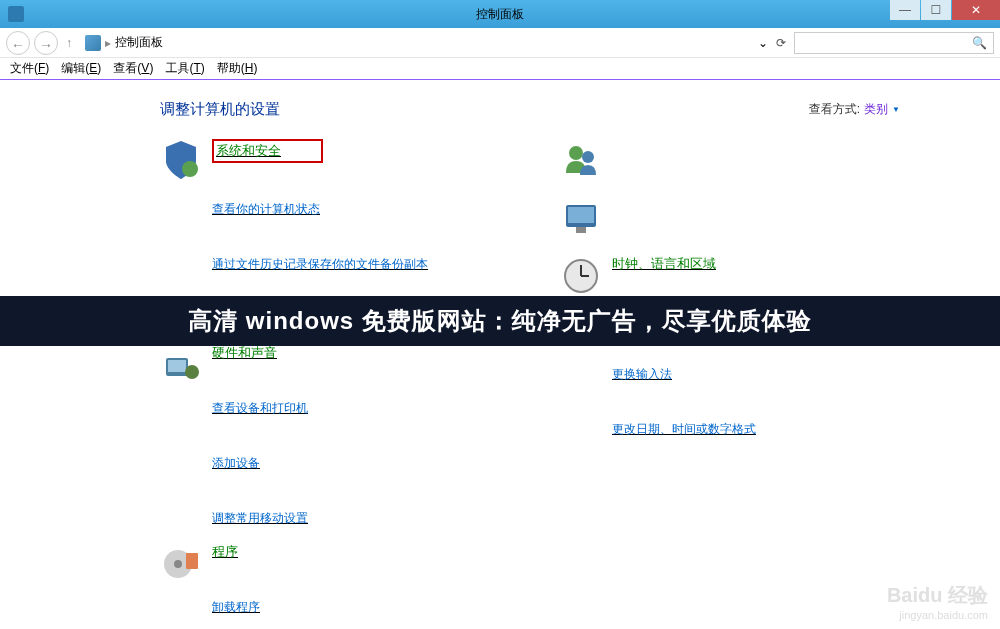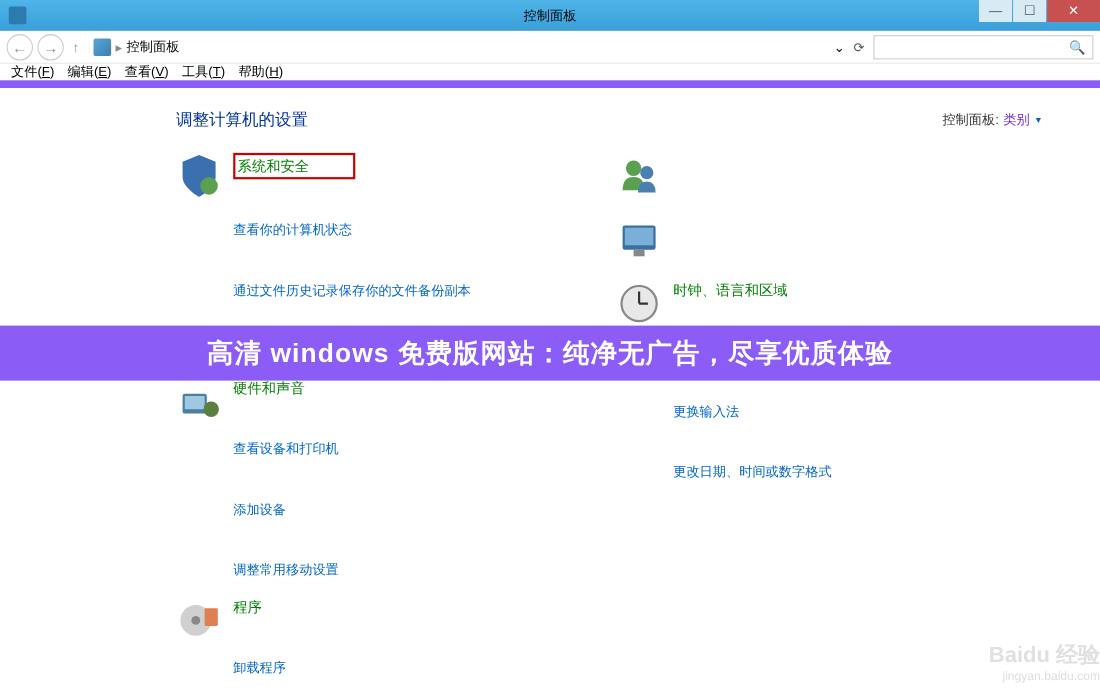--- a/index.html
+++ b/index.html
@@ -17,44 +17,44 @@
 .nav-up { color: #888; padding: 0 4px; }
 .addr-icon { width: 16px; height: 16px; background: linear-gradient(135deg,#5aa5d6,#3a7fb0); border-radius: 2px; }
 .addr-sep { color: #888; }
 .breadcrumb { flex: 1; display: flex; align-items: center; gap: 4px; padding: 2px 4px; border: 1px solid transparent; }
 .addr-right { display: flex; align-items: center; gap: 8px; margin-right: 4px; }
 .refresh-icon { color: #555; }
 .search-box { width: 200px; height: 22px; border: 1px solid #ccc; display: flex; align-items: center; padding: 0 6px; }
 .search-box input { border: none; outline: none; flex: 1; font-size: 12px; }
 .search-icon { color: #888; }
 
-.menubar { height: 22px; background: #fff; border-bottom: 7px solid #8b5cf6; display: flex; align-items: center; padding: 0 4px; }
+.menubar { height: 22px; background: #fff; border-bottom: 1px solid #8b5cf6; display: flex; align-items: center; padding: 0 4px; }
 .menu-item { padding: 2px 6px; font-size: 12px; }
 .menu-item u { text-decoration: underline; }
 
 .content { padding: 20px 0 0 160px; display: flex; flex-direction: column; height: calc(629px - 80px); position: relative; }
-.content-header { display: flex; justify-content: space-between; align-items: center; margin-bottom: 20px; padding-right: 52px; }
+.content-header { display: flex; justify-content: space-between; align-items: center; margin-bottom: 20px; padding-right: 100px; }
 .main-title { font-size: 15px; color: #003399; font-weight: normal; }
 .view-by { font-size: 12px; color: #333; display: flex; align-items: center; gap: 4px; }
 .view-by-link { color: #6d28d9; }
 .view-by-arrow { color: #0066cc; font-size: 8px; }
 
 .categories { display: flex; gap: 60px; }
 .col { display: flex; flex-direction: column; gap: 16px; width: 340px; }
-.category { display: flex; gap: 10px; }
+.category { display: flex; gap: 10px; text-decoration: underline; }
 .cat-icon { width: 42px; height: 42px; flex-shrink: 0; }
 .cat-body { display: flex; flex-direction: column; gap: 2px; }
 .cat-title { color: #008000; font-size: 13px; }
 .cat-title.highlighted { border: 2px solid #c00; padding: 1px 40px 1px 2px; display: inline-block; width: fit-content; }
 .cat-link { color: #0066cc; font-size: 12px; display: flex; align-items: center; gap: 4px; margin-top: 36px; }
 .shield { width: 12px; height: 14px; display: inline-block; }
 
-.banner { position: absolute; left: 0; top: 296px; width: 1000px; height: 50px; background: #8b5cf6; display: flex; align-items: center; justify-content: center; color: #fff; font-size: 24px; font-weight: bold; letter-spacing: 1px; }
-
-.watermark { position: absolute; right: 0; bottom: 8px; color: #ddd; font-size: 11px; text-align: right; }
+.banner { position: absolute; left: 0; top: 296px; width: 1000px; height: 50px; background: #0f172a; display: flex; align-items: center; justify-content: center; color: #fff; font-size: 24px; font-weight: bold; letter-spacing: 1px; }
+
+.watermark { position: absolute; right: 12px; bottom: 8px; color: #ddd; font-size: 11px; text-align: right; }
 .watermark-logo { font-size: 20px; font-weight: bold; color: #e0e0e0; }
 
 svg { display: block; }
 </style>
 </head>
 <body>
 
 <div class="titlebar">
   <div class="titlebar-icon"></div>
   <div class="titlebar-title">控制面板</div>
@@ -89,21 +89,21 @@
     <div class="menu-item">编辑(<u>E</u>)</div>
     <div class="menu-item">查看(<u>V</u>)</div>
     <div class="menu-item">工具(<u>T</u>)</div>
     <div class="menu-item">帮助(<u>H</u>)</div>
   </div>
 
 <div class="content">
   <div class="content-header">
     <h1 class="main-title">调整计算机的设置</h1>
     <div class="view-by">
-      <span>控制面板:</span>
+      <span>查看方式:</span>
       <span class="view-by-link">类别</span>
       <span class="view-by-arrow">▼</span>
     </div>
   </div>
   <div class="categories">
     <div class="col" id="col-left">
         <div class="category">
           <div class="cat-icon">
             <svg width="42" height="42">
               <path d="M21 2 L36 8 V22 C36 32 21 40 21 40 S6 32 6 22 V8 Z" fill="#3a6fb0"></path>

